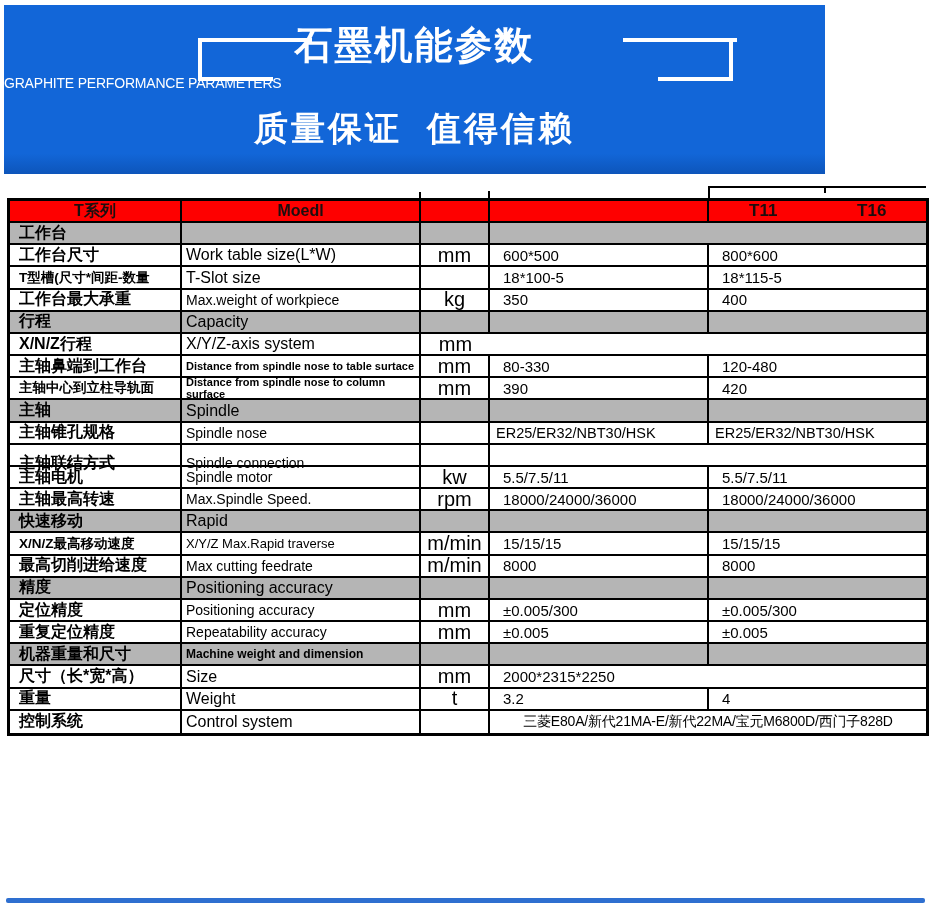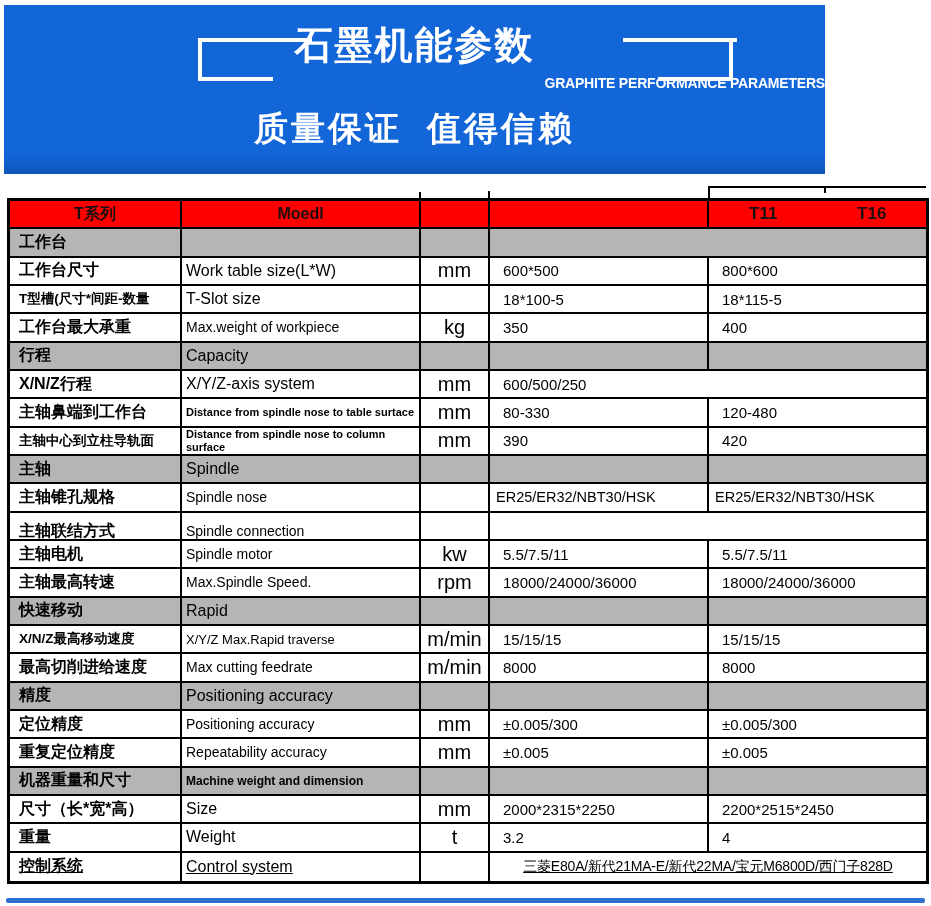--- a/index.html
+++ b/index.html
@@ -11,47 +11,47 @@
   
   .banner {
     position:absolute; left:4px; top:5px; width:821px; height:169px;
     background:linear-gradient(#1266d8 0%, #1266d8 88%, #0d55ba 100%);
   }
   .banner-title {
     position:absolute; left:0; top:15px; width:100%; text-align:center;
     color:#fff; font-size:38px; font-weight:bold; letter-spacing:2px;
   }
   .banner-sub {
-    position:absolute; left:0; top:70px; width:100%; text-align:right;
-    color:#fff; font-size:14px; font-weight:bold; letter-spacing:-0.2px;
+    position:absolute; left:0; top:70px; width:100%; text-align:left;
+    color:#fff; font-size:14px; font-weight:normal; letter-spacing:-0.2px;
   }
   .banner-slogan {
     position:absolute; left:0; top:101px; width:100%; text-align:center;
     color:#fff; font-size:34px; font-weight:bold; letter-spacing:3px; white-space:pre;
   }
   .brk-line { position:absolute; background:#fff; height:4px; top:33px; width:114px; }
   .brk-line.l { left:194px; }
   .brk-line.r { left:619px; }
   .brk-body { position:absolute; top:33px; width:75px; height:43px; box-sizing:border-box; }
   .brk-body.l { left:194px; border-left:4px solid #fff; border-bottom:4px solid #fff; }
   .brk-body.r { left:654px; border-right:4px solid #fff; border-bottom:4px solid #fff; }
   
   .artifact { position:absolute; background:#000; }
   
   .spec-table {
-    position:absolute; left:7px; top:198px; width:922px; height:686px;
+    position:absolute; left:7px; top:198px; width:922px; height:538px;
     box-sizing:border-box; border:3px solid #000; background:#fff;
     display:grid; grid-template-rows:repeat(24,1fr);
   }
   .trow {
     display:grid; grid-template-columns:172px 239px 69px 219px 1fr;
     border-bottom:2px solid #000; box-sizing:border-box; min-height:0;
   }
   .trow:last-child { border-bottom:none; }
-  .trow.merged { grid-template-columns:172px 239px 69px 1fr;text-decoration:underline; }
+  .trow.merged { grid-template-columns:172px 239px 69px 1fr; }
   .trow.header { background:#fe0000; }
   .trow.section { background:#b5b5b5; }
   .cell {
     border-right:2px solid #000; box-sizing:border-box; min-width:0;
     display:flex; align-items:center; overflow:hidden; color:#000;
   }
   .cell:last-child { border-right:none; }
   .hc { justify-content:center; font-size:16px; font-weight:600; color:#1c0e0e; }
   .hc.split { justify-content:space-around; padding:0; }
   .hc.split span { flex:1; text-align:center; font-size:17px; }
@@ -133,21 +133,20 @@
       <div class="cell c1 cn ">行程</div>
       <div class="cell c2 en ">Capacity</div>
       <div class="cell c3 unit"></div>
       <div class="cell c4"></div>
       <div class="cell c5"></div>
     </div>
     <div class="trow data">
       <div class="cell c1 cn ">X/N/Z行程</div>
       <div class="cell c2 en ">X/Y/Z-axis system</div>
       <div class="cell c3 unit">mm</div>
-      <div class="cell c4 val">600/500/250</div>
     </div>
     <div class="trow data">
       <div class="cell c1 cn ">主轴鼻端到工作台</div>
       <div class="cell c2 en sz-xs">Distance from spindle nose to table surtace</div>
       <div class="cell c3 unit">mm</div>
       <div class="cell c4 val">80-330</div>
       <div class="cell c5 val">120-480</div>
     </div>
     <div class="trow data">
       <div class="cell c1 cn sz-sm">主轴中心到立柱导轨面</div>
@@ -238,21 +237,20 @@
       <div class="cell c2 en sz-xsb">Machine weight and dimension</div>
       <div class="cell c3 unit"></div>
       <div class="cell c4"></div>
       <div class="cell c5"></div>
     </div>
     <div class="trow data">
       <div class="cell c1 cn ">尺寸（长*宽*高）</div>
       <div class="cell c2 en ">Size</div>
       <div class="cell c3 unit">mm</div>
       <div class="cell c4 val">2000*2315*2250</div>
-      <div class="cell c5 val">2200*2515*2450</div>
     </div>
     <div class="trow data">
       <div class="cell c1 cn ">重量</div>
       <div class="cell c2 en ">Weight</div>
       <div class="cell c3 unit">t</div>
       <div class="cell c4 val">3.2</div>
       <div class="cell c5 val">4</div>
     </div>
     <div class="trow merged">
       <div class="cell c1 cn ">控制系统</div>

